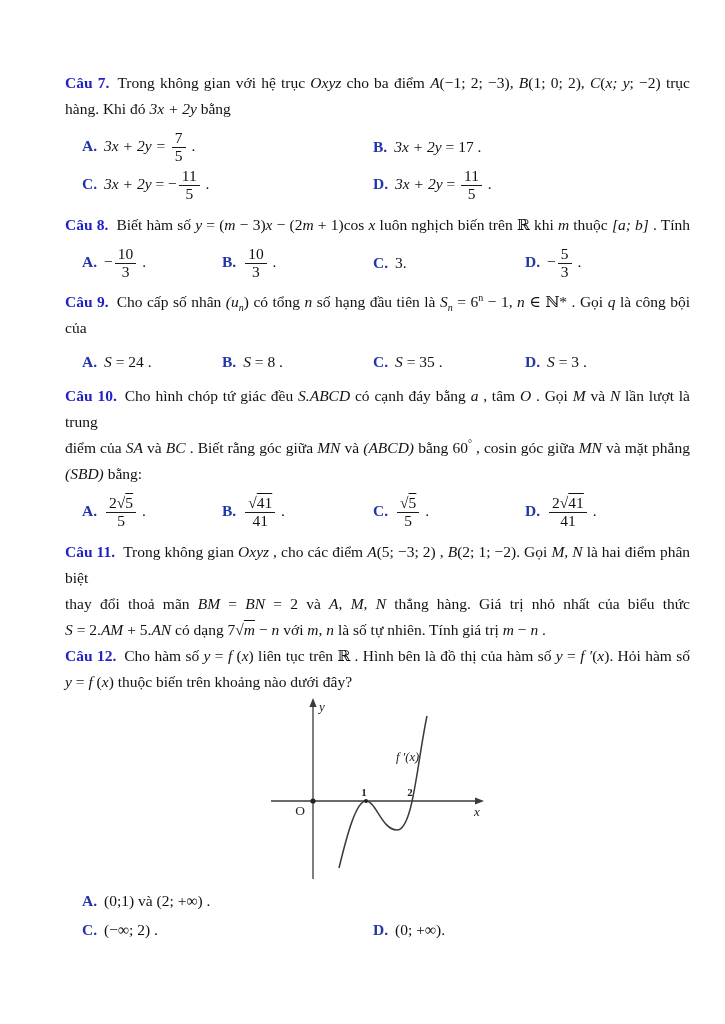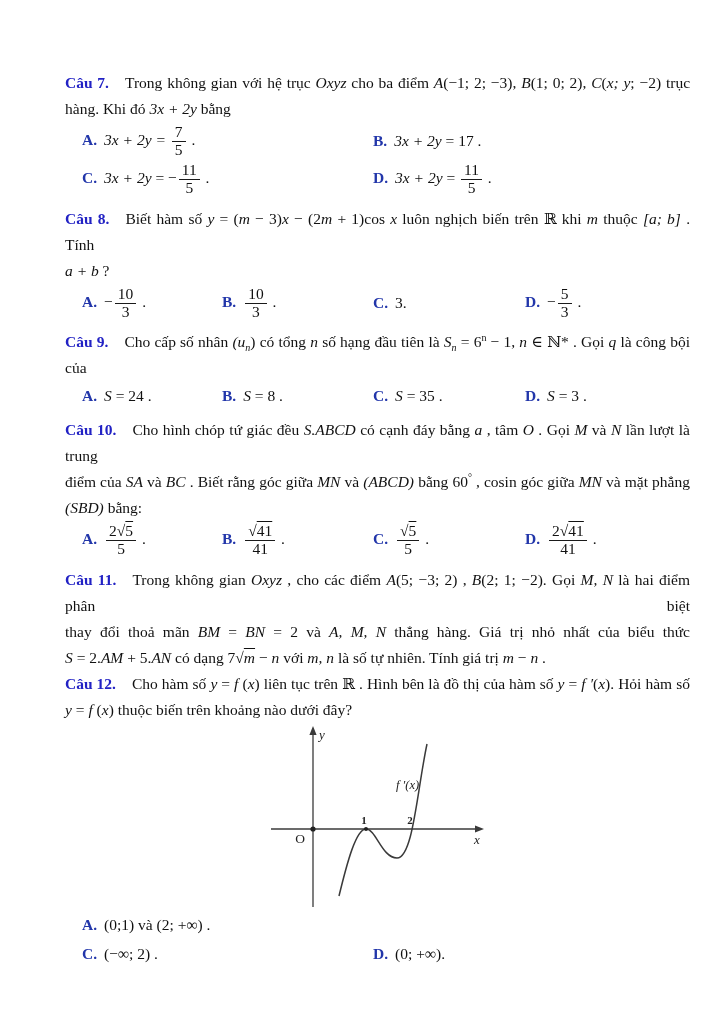--- a/index.html
+++ b/index.html
@@ -5,25 +5,25 @@
   html,body{margin:0;padding:0;background:#ffffff;}
   body{
     width:725px;height:1024px;overflow:hidden;position:relative;
     font-family:"Liberation Serif","DejaVu Serif",serif;
     font-size:15.5px;color:#111;
   }
   .content{padding:70px 35px 0 65px;width:625px;box-sizing:content-box;}
   .question-block{margin:0;}
   .qline{text-align:justify;text-align-last:justify;line-height:26px;}
   .qline.last{text-align-last:auto;}
-  .qlabel{color:var(--label-blue,#2222c4);font-weight:bold;margin-right:16px;}
+  .qlabel{color:var(--label-blue,#2222c4);font-weight:bold;margin-right:8px;}
   .mi{font-style:italic;}
   sup{font-size:10px;line-height:0;}
   sub{font-size:10px;line-height:0;font-style:italic;}
-  .options{margin:0 0 7px;}
+  .options{margin:6px 0 7px;}
   .opt-row{display:grid;padding-left:17px;align-items:center;}
   .opt-row.cols2{grid-template-columns:291px 1fr;}
   .opt-row.cols4{grid-template-columns:140px 151px 152px 1fr;}
   .opt-row{min-height:27px;padding-top:1px;padding-bottom:1px;}
   .opt{white-space:nowrap;}
   .opt-letter{color:var(--letter-blue,#2236aa);font-weight:bold;margin-right:7px;}
   .frac{display:inline-block;vertical-align:middle;text-align:center;line-height:1.08;margin:1px 2px;}
   .fnum{display:block;padding:0 3px;}
   .fden{display:block;border-top:1.2px solid #1a1a1a;padding:0 3px;}
   .sqrt{white-space:nowrap;}
@@ -45,21 +45,20 @@
             <span class="opt"><span class="opt-letter">B.</span><span class="mi">3x + 2y</span><span> = 17 .</span></span>
           </div>
           <div class="opt-row cols2">
             <span class="opt"><span class="opt-letter">C.</span><span class="mi">3x + 2y</span><span> = −</span><span class="frac"><span class="fnum"><span>11</span></span><span class="fden"><span>5</span></span></span><span> .</span></span>
             <span class="opt"><span class="opt-letter">D.</span><span class="mi">3x + 2y</span><span> = </span><span class="frac"><span class="fnum"><span>11</span></span><span class="fden"><span>5</span></span></span><span> .</span></span>
           </div>
         </div>
       </div>
       <div class="question-block">
         <div class="qline"><span class="qlabel">Câu 8.</span><span>Biết hàm số </span><span class="mi">y</span><span> = (</span><span class="mi">m</span><span> − 3)</span><span class="mi">x</span><span> − (2</span><span class="mi">m</span><span> + 1)cos </span><span class="mi">x</span><span> luôn nghịch biến trên ℝ khi </span><span class="mi">m</span><span> thuộc </span><span class="mi">[a; b]</span><span> . Tính</span></div>
-        <div class="qline last"><span class="mi">a + b</span><span> ?</span></div>
         <div class="options">
           <div class="opt-row cols4">
             <span class="opt"><span class="opt-letter">A.</span><span>−</span><span class="frac"><span class="fnum"><span>10</span></span><span class="fden"><span>3</span></span></span><span> .</span></span>
             <span class="opt"><span class="opt-letter">B.</span><span class="frac"><span class="fnum"><span>10</span></span><span class="fden"><span>3</span></span></span><span> .</span></span>
             <span class="opt"><span class="opt-letter">C.</span><span>3.</span></span>
             <span class="opt"><span class="opt-letter">D.</span><span>−</span><span class="frac"><span class="fnum"><span>5</span></span><span class="fden"><span>3</span></span></span><span> .</span></span>
           </div>
         </div>
       </div>
       <div class="question-block">

